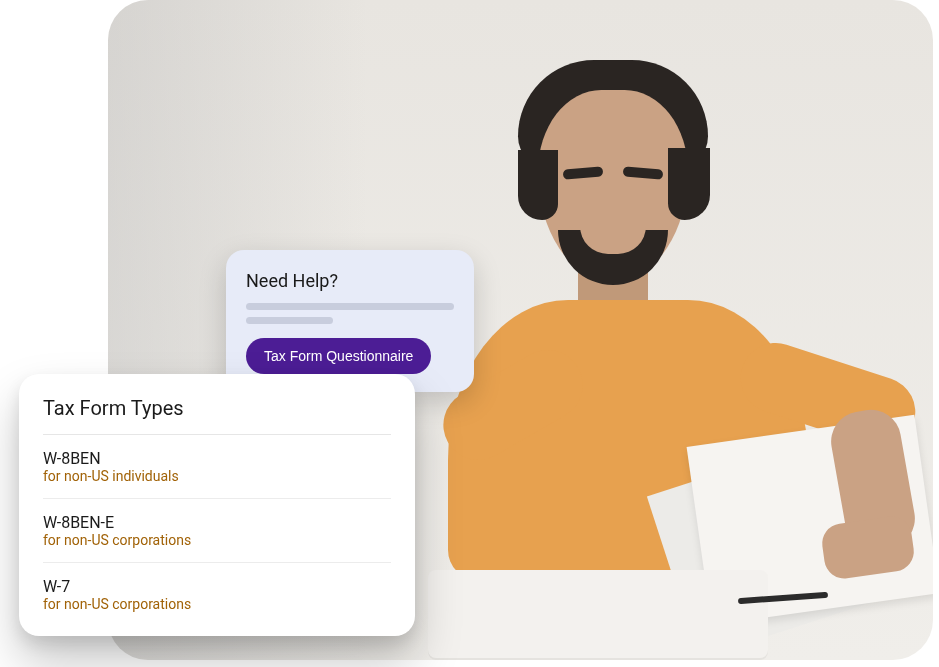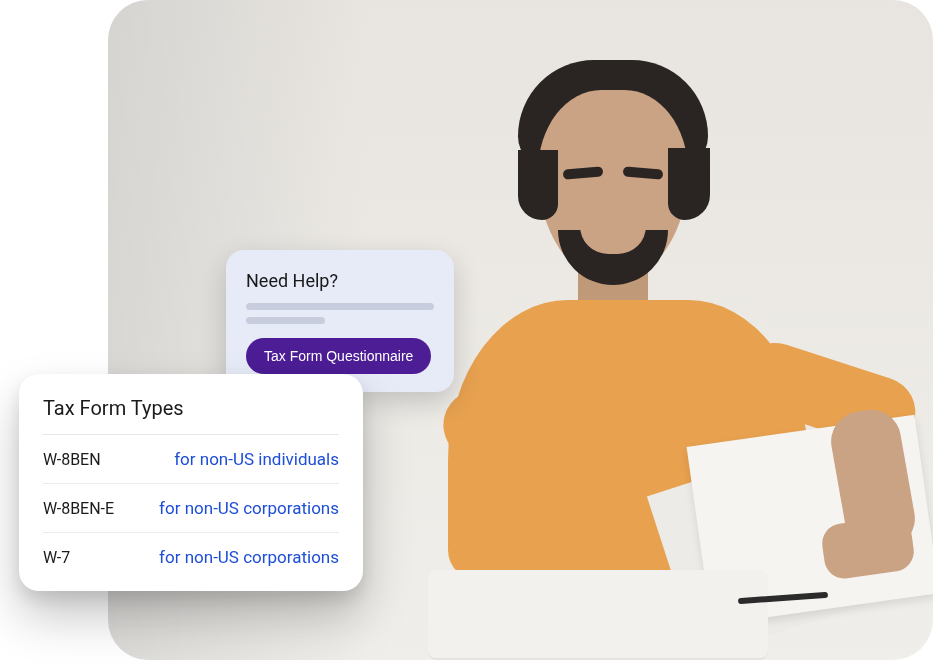--- a/index.html
+++ b/index.html
@@ -103,21 +103,21 @@
   .pen {
     position:absolute; left:370px; top:565px; width:90px; height:6px;
     background:#2b2b2b; border-radius:3px; transform:rotate(-4deg);
   }
 
   
   .help-card {
     position: absolute;
     left: 226px;
     top: 250px;
-    width: 228px;
+    width: 248px;
     background: #e7ebf8;
     border-radius: 18px;
     padding: 20px 20px 18px 20px;
     box-shadow: 0 10px 28px rgba(0,0,0,0.18);
   }
   .help-title {
     font-size: 18px;
     color: #1a1a1a;
     margin-bottom: 12px;
   }
@@ -138,47 +138,48 @@
     border-radius: 22px;
     border: none;
     cursor: pointer;
   }
 
   
   .tax-card {
     position: absolute;
     left: 19px;
     top: 374px;
-    width: 344px;
+    width: 396px;
     background: #ffffff;
     border-radius: 20px;
     padding: 22px 24px 10px 24px;
     box-shadow: 0 26px 48px rgba(0,0,0,0.22), 0 8px 16px rgba(0,0,0,0.10);
   }
   .tax-title {
     font-size: 20px;
     color: #1b1b1b;
     padding-bottom: 14px;
   }
   .divider { height:1px; background:#e6e6e6; }
   .row {
     display: flex;
     justify-content: space-between;
-    align-items: flex-end;
+    align-items: flex-start;
     padding: 14px 0;
     border-bottom: 1px solid #ececec;
+    flex-direction: column;
   }
   .row:last-child { border-bottom: none; }
   .row .code {
     font-size: 16px;
     color: #1b1b1b;
   }
   .row .desc {
-    font-size: 17px;
-    color: #1d4ed8;
+    font-size: 14px;
+    color: #a16207;
     text-align: right;
   }
 </style>
 </head>
 <body>
 
 <div class="hero">
   <div class="wall-shadow"></div>
   <div class="person">
     <div class="neck"></div>

